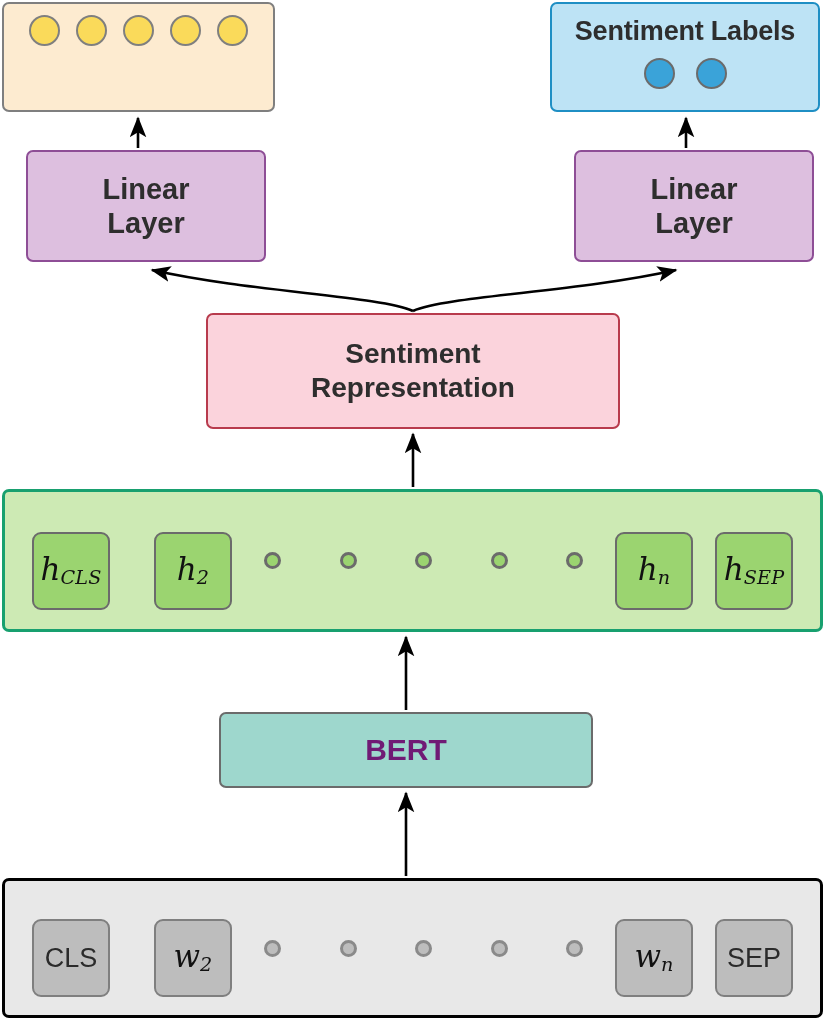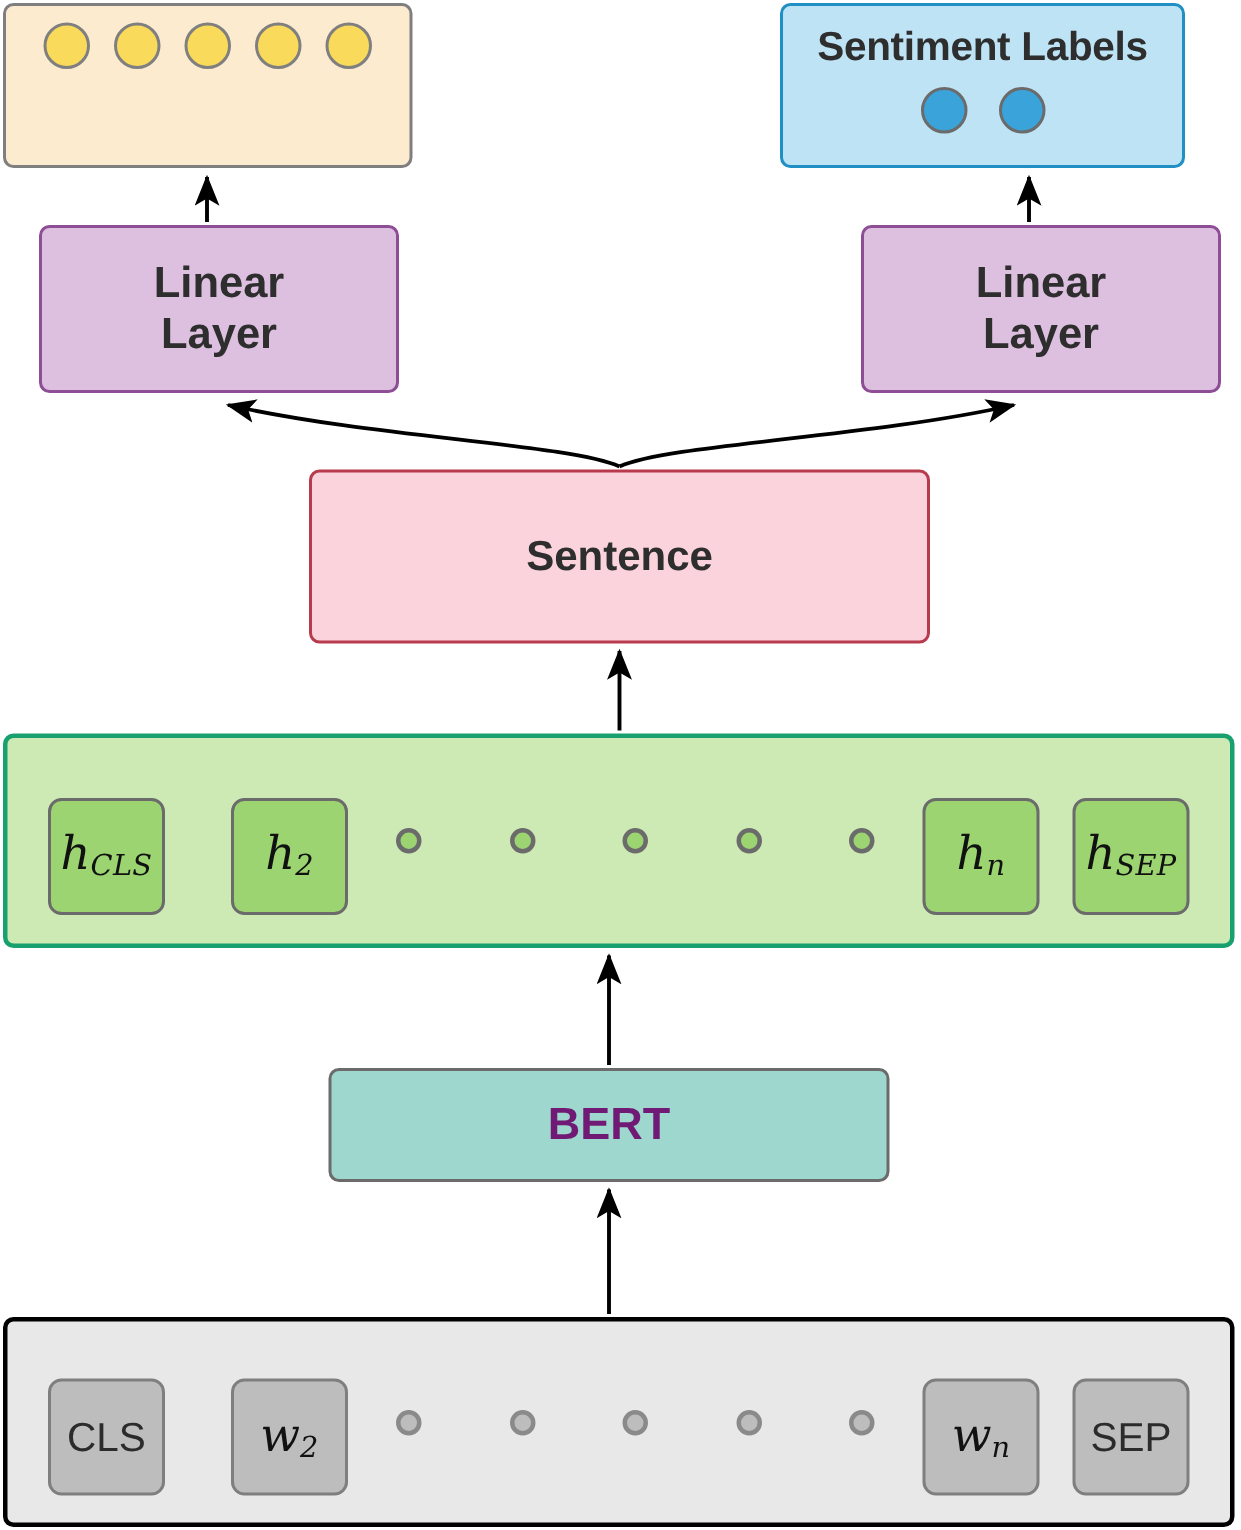--- a/index.html
+++ b/index.html
@@ -62,21 +62,21 @@
     width: 273px;
     height: 110px;
     background: #fdebd0;
     border: 2.5px solid #7f7f7f;
   }
   #aspect-labels .label-dot {
     background: #fada5a;
     border: 2px solid #7f7f7f;
   }
   #sentiment-labels {
-    left: 520px;
+    left: 550px;
     top: 2px;
     width: 270px;
     height: 110px;
     background: #bde3f5;
     border: 2.5px solid #1f8fc4;
   }
   #sentiment-labels .dot-row { gap: 21px; }
   #sentiment-labels .label-dot {
     background: #3aa3d9;
     border: 2px solid #6b6b6b;
@@ -287,21 +287,22 @@
 
   <div class="node linear-layer" id="linear-layer-sentiment">
     <div>
       <span>Linear</span><br>
       <span>Layer</span>
     </div>
   </div>
 
   <div class="node" id="sentence-representation">
     <div>
-      <span>Sentence</span><br>
+      <span>Sentiment</span><br>
+      <span>Representation</span>
     </div>
   </div>
 
   <div class="node" id="hidden-states">
     <div class="token-strip">
       <div class="tok">
         <span class="mathvar"><span>h</span><sub>CLS</sub></span>
       </div>
       <div class="gap"></div>
       <div class="gap"></div>

